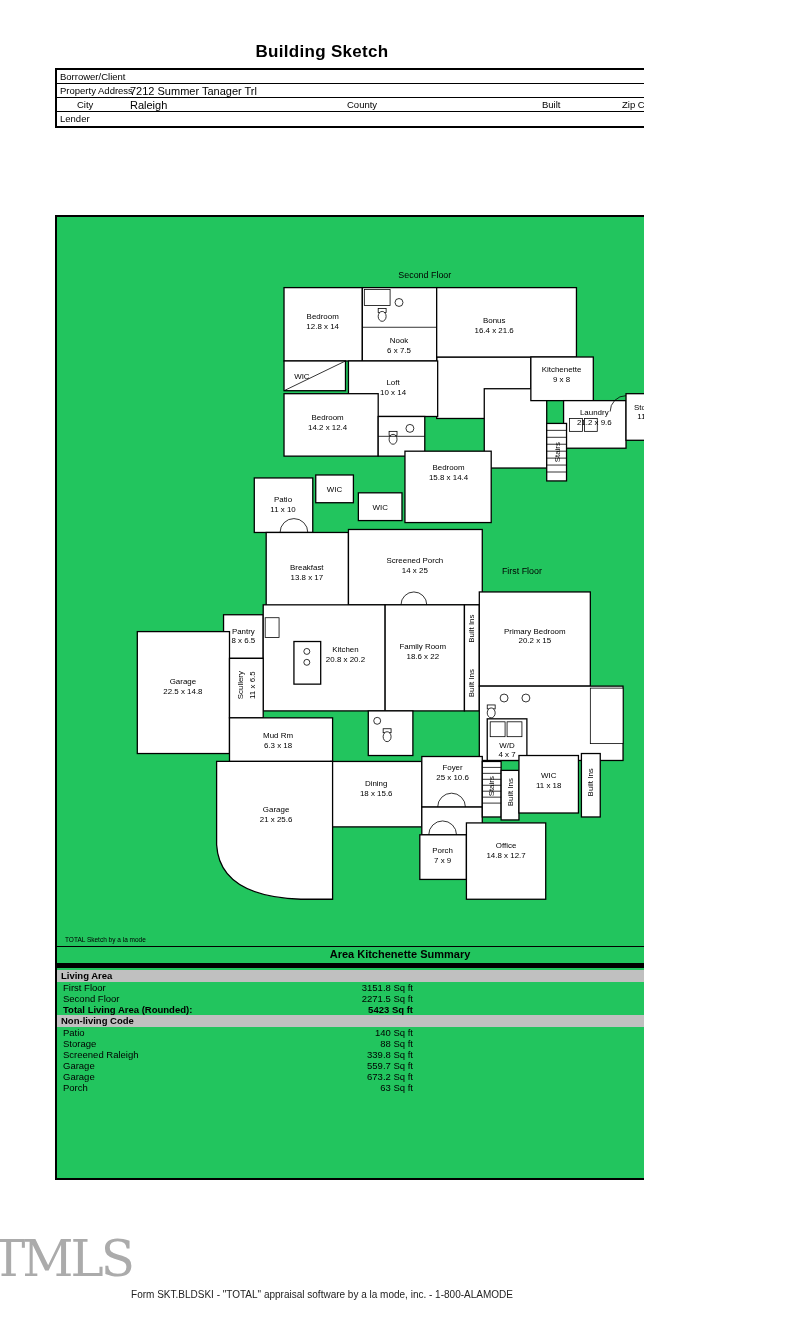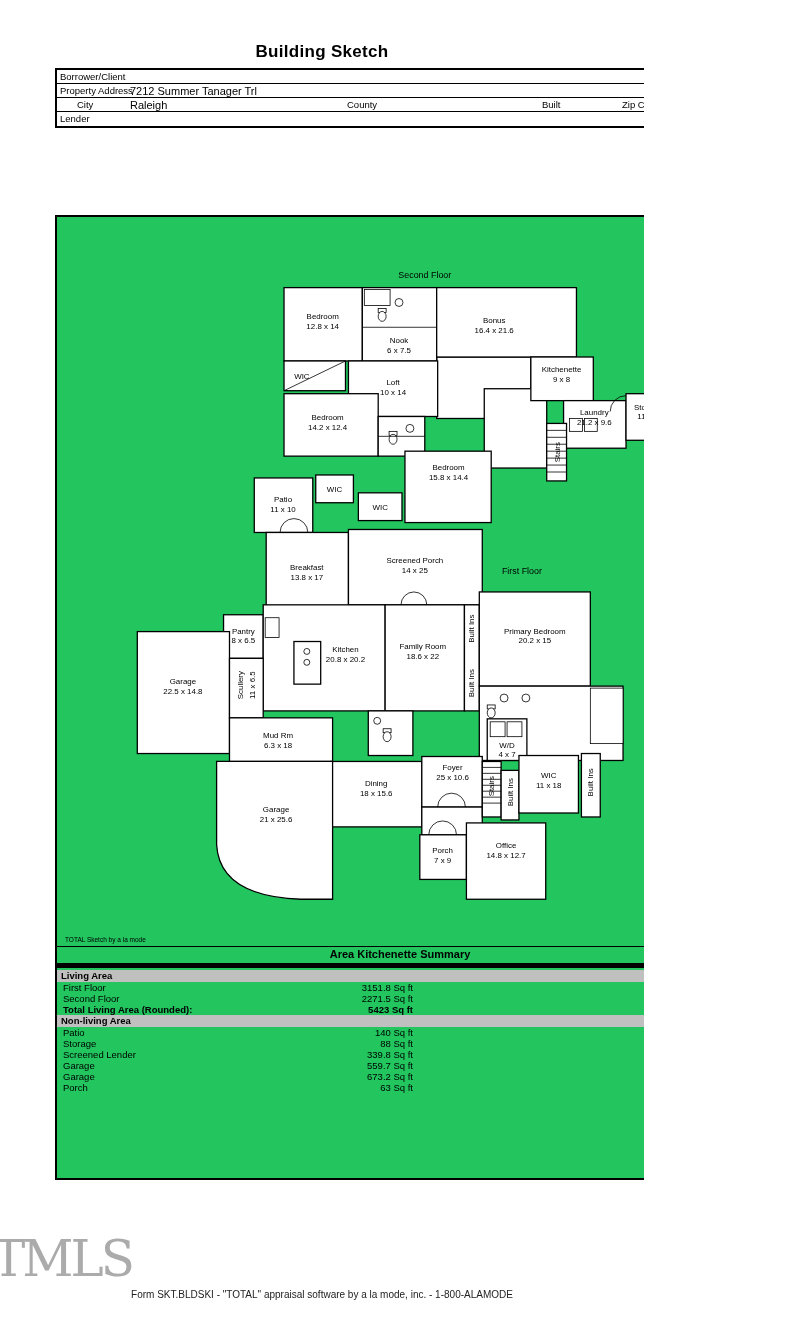--- a/index.html
+++ b/index.html
@@ -264,32 +264,32 @@
         <span class="lbl">First Floor</span>
       </div>
       <div class="sum-row">
         <span class="val">2271.5 Sq ft</span>
         <span class="lbl">Second Floor</span>
       </div>
       <div class="sum-row total">
         <span class="val">5423 Sq ft</span>
         <span class="lbl">Total Living Area (Rounded):</span>
       </div>
-      <div class="sec-header">Non-living Area</div>
+      <div class="sec-header">Non-living Code</div>
       <div class="sum-row">
         <span class="val">140 Sq ft</span>
         <span class="lbl">Patio</span>
       </div>
       <div class="sum-row">
         <span class="val">88 Sq ft</span>
         <span class="lbl">Storage</span>
       </div>
       <div class="sum-row">
         <span class="val">339.8 Sq ft</span>
-        <span class="lbl">Screened Lender</span>
+        <span class="lbl">Screened Raleigh</span>
       </div>
       <div class="sum-row">
         <span class="val">559.7 Sq ft</span>
         <span class="lbl">Garage</span>
       </div>
       <div class="sum-row">
         <span class="val">673.2 Sq ft</span>
         <span class="lbl">Garage</span>
       </div>
       <div class="sum-row">

